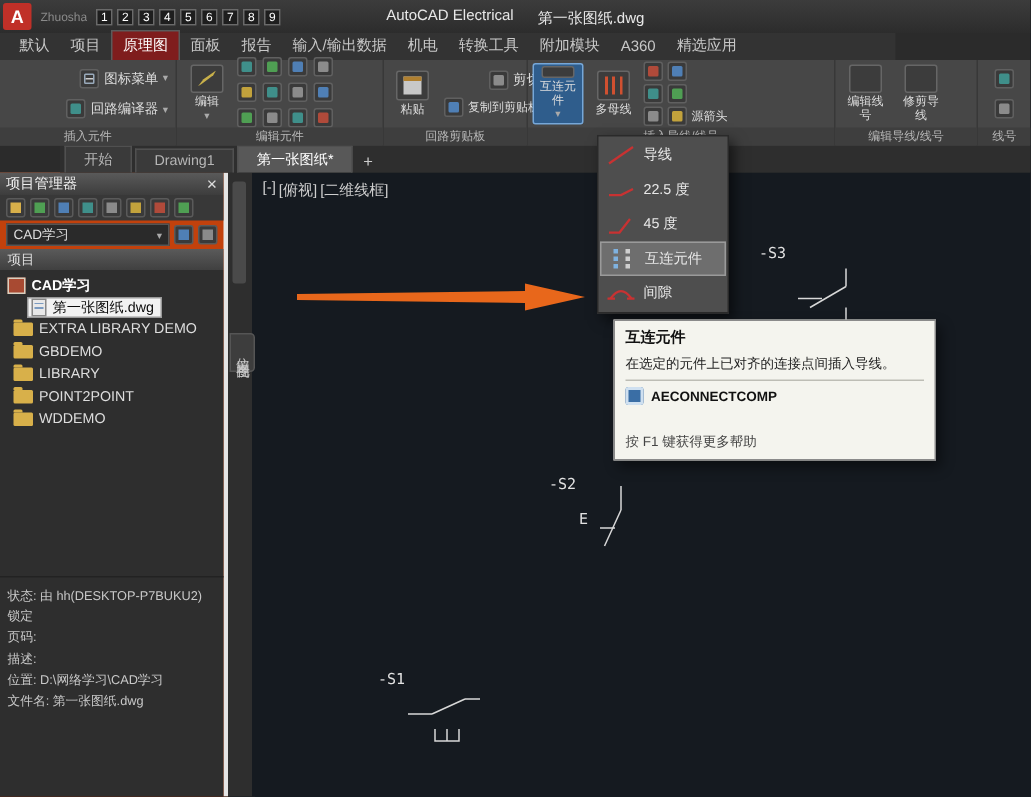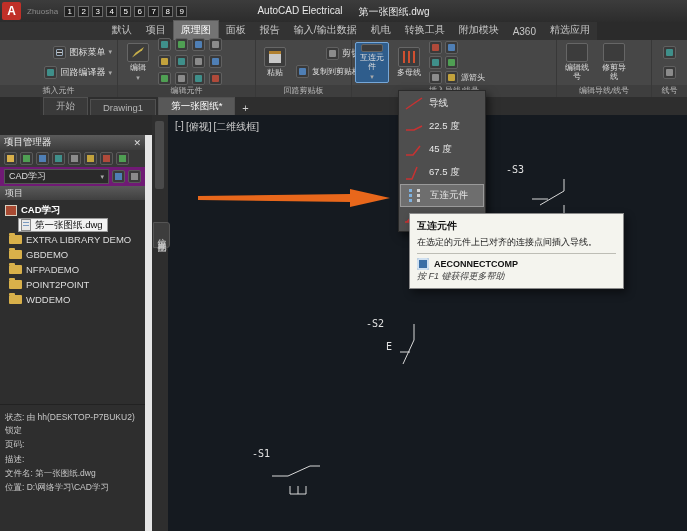--- a/index.html
+++ b/index.html
@@ -17,23 +17,23 @@
     font-weight:bold; font-size:12px; display:flex; align-items:center; justify-content:center; border-radius:2px; }
   .corner-text { font-size:8px; color:#8a8a8a; margin:0 4px; white-space:nowrap; overflow:hidden; max-width:52px; }
   .qat { display:flex; gap:3px; margin-left:2px; }
   .keytip { width:11px; height:11px; background:#1e1e1e; border:1px solid #6a6a6a;
     color:#fff; font-size:8px; line-height:9px; text-align:center; }
   .title-center { position:absolute; left:50%; transform:translateX(-50%); top:5px;
     display:flex; gap:16px; font-size:10px; color:#e8e8e8; white-space:nowrap; }
 
   
   .tabbar { position:absolute; left:0; top:22px; width:597px; height:18px; background:#333;
-    display:flex; align-items:flex-end; padding-left:18px; z-index:5;justify-content:flex-end; }
+    display:flex; align-items:flex-end; padding-left:6px; z-index:5; }
   .rtab { font-size:10px; color:#c8c8c8; padding:2px 7px 3px; white-space:nowrap; }
-  .rtab.active { background:#737373; color:#fff; border:1px solid #5a5a5a; border-bottom:none;font-family:Liberation Serif, serif; }
+  .rtab.active { background:#7f1d1d; color:#fff; border:1px solid #5a5a5a; border-bottom:none;font-family:Liberation Serif, serif; }
 
   
   .ribbon { position:absolute; left:0; top:40px; width:687px; height:57px; background:#474747;
     display:flex; z-index:5; }
   .panel { position:relative; height:100%; border-right:1px solid #383838; flex:none; }
   .panel-title { position:absolute; bottom:0; left:0; width:100%; height:12px; background:#3e3e3e;
     font-size:8px; color:#b8b8b8; text-align:center; line-height:12px; white-space:nowrap; overflow:hidden; }
   .panel-body { position:absolute; top:0; left:0; right:0; bottom:12px; padding:2px 3px; display:flex; gap:3px; }
   .col { flex-direction:column; justify-content:space-evenly;align-items:flex-end; }
   .rbtn { display:flex; align-items:center; gap:3px; font-size:9px; color:#ddd; padding:1px 2px;
@@ -74,36 +74,36 @@
 
   
   .tooltip { position:absolute; left:409px; top:213px; width:215px; background:#f4f4ee;
     border:1px solid #8a8a8a; box-shadow:3px 4px 8px rgba(0,0,0,.45); z-index:40;
     padding:5px 7px 6px; color:#222; font-size:9px; line-height:1.35; }
   .tt-title { font-weight:bold; font-size:10px; margin-bottom:3px; color:#111; }
   .tt-div { border-top:1px solid #bdbdb5; margin:5px 0 4px; }
   .tt-cmd { display:flex; align-items:flex-end; gap:5px; font-weight:bold; color:#111; }
   .tt-cmd-icon { width:12px; height:12px; background:#3a6ea5; border-radius:2px; flex:none;
     box-shadow:inset 0 0 0 2px #cfe0f0; }
-  .tt-help { margin-top:0; color:#444;font-style:italic; }
+  .tt-help { margin-top:18px; color:#444; }
 
   
   .callout-arrow { position:absolute; left:198px; top:187px; z-index:25; }
 
   
   .filetabs { position:absolute; left:0; top:97px; width:687px; height:18px; background:#2e2e2e;
     display:flex; align-items:flex-end; padding-left:3px; z-index:4;margin-left:40px; }
   .ftab { font-size:9.5px; color:#b5b5b5; background:#3a3a3a; border:1px solid #505050; border-bottom:none;
     padding:2px 12px; margin-right:2px; white-space:nowrap; }
   .ftab.active { background:#585858; color:#fff; }
   .ftab-add { width:16px; text-align:center; color:#ccc; font-size:11px; padding-bottom:1px; }
 
   
-  .pm { position:absolute; left:0; top:115px; width:152px; bottom:0; background:#701a75;
-    border-right:7px solid #e5e5e5; z-index:3; display:flex; flex-direction:column;margin-top:20px; }
+  .pm { position:absolute; left:0; top:115px; width:152px; bottom:0; background:#c2410c;
+    border-right:3px solid #e5e5e5; z-index:3; display:flex; flex-direction:column; }
   .pm-header { height:15px; background:linear-gradient(#5a5a5a,#3d3d3d); display:flex;
     align-items:center; justify-content:space-between; padding:0 4px; font-size:9.5px; color:#eee; flex:none; }
   .pm-close { color:#ddd; font-size:9px; }
   .pm-tools { display:flex; gap:3px; padding:2px 4px; background:#383838; flex:none; align-items:center; }
   .pm-tool { width:13px; height:13px; border:1px solid #5a5a5a; border-radius:2px; position:relative; background:#3a3a3a; }
   .pm-tool::after { content:""; position:absolute; inset:2px; border-radius:1px; }
   .pm-combo-row { display:flex; gap:3px; padding:2px 4px; align-items:center; flex:none; }
   .combo { flex:1; height:15px; background:#2a2a2a; border:1px solid #555; font-size:9px; color:#ddd;
     display:flex; align-items:center; justify-content:space-between; padding:0 4px; }
   .section-header { height:14px; background:linear-gradient(#5a5a5a,#404040); font-size:9px; color:#ddd;
@@ -357,37 +357,37 @@
     <div class="tree-row">
       <span class="folder-icon"></span>
       <span>EXTRA LIBRARY DEMO</span>
     </div>
     <div class="tree-row">
       <span class="folder-icon"></span>
       <span>GBDEMO</span>
     </div>
     <div class="tree-row">
       <span class="folder-icon"></span>
-      <span>NFPADEMO</span>
+      <span>LIBRARY</span>
     </div>
     <div class="tree-row">
       <span class="folder-icon"></span>
       <span>POINT2POINT</span>
     </div>
     <div class="tree-row">
       <span class="folder-icon"></span>
       <span>WDDEMO</span>
     </div>
   </div>
   <div class="details">
     <div class="det-row">状态: 由 hh(DESKTOP-P7BUKU2) 锁定</div>
     <div class="det-row">页码:</div>
     <div class="det-row">描述:</div>
+    <div class="det-row">位置: D:\网络学习\CAD学习</div>
     <div class="det-row">文件名: 第一张图纸.dwg</div>
-    <div class="det-row">位置: D:\网络学习\CAD学习</div>
   </div>
 </div>
 
 <div class="side-strip">
   <div class="strip-thumb"></div>
   <div class="vtab">位置视图</div>
 </div>
 
 <div class="canvas">
   <div class="vp-label">
@@ -446,26 +446,20 @@
       <polyline points="2,12 10,12 18,8" stroke="#c83232" stroke-width="1.5" fill="none"></polyline>
     </svg>
     <span>22.5 度</span>
   </div>
   <div class="dd-item">
     <svg class="dd-icon" viewBox="0 0 20 17">
       <polyline points="2,14 9,14 16,5" stroke="#c83232" stroke-width="1.5" fill="none"></polyline>
     </svg>
     <span>45 度</span>
   </div>
-  <div class="dd-item">
-    <svg class="dd-icon" viewBox="0 0 20 17">
-      <polyline points="2,15 8,15 13,3" stroke="#c83232" stroke-width="1.5" fill="none"></polyline>
-    </svg>
-    <span>67.5 度</span>
-  </div>
   <div class="dd-item hl">
     <svg class="dd-icon" viewBox="0 0 20 17">
       <rect x="4" y="2" width="3" height="3" fill="#7fb2e0"></rect>
       <rect x="4" y="7" width="3" height="3" fill="#7fb2e0"></rect>
       <rect x="4" y="12" width="3" height="3" fill="#7fb2e0"></rect>
       <rect x="12" y="2" width="3" height="3" fill="#cfcfcf"></rect>
       <rect x="12" y="7" width="3" height="3" fill="#cfcfcf"></rect>
       <rect x="12" y="12" width="3" height="3" fill="#cfcfcf"></rect>
     </svg>
     <span>互连元件</span>

